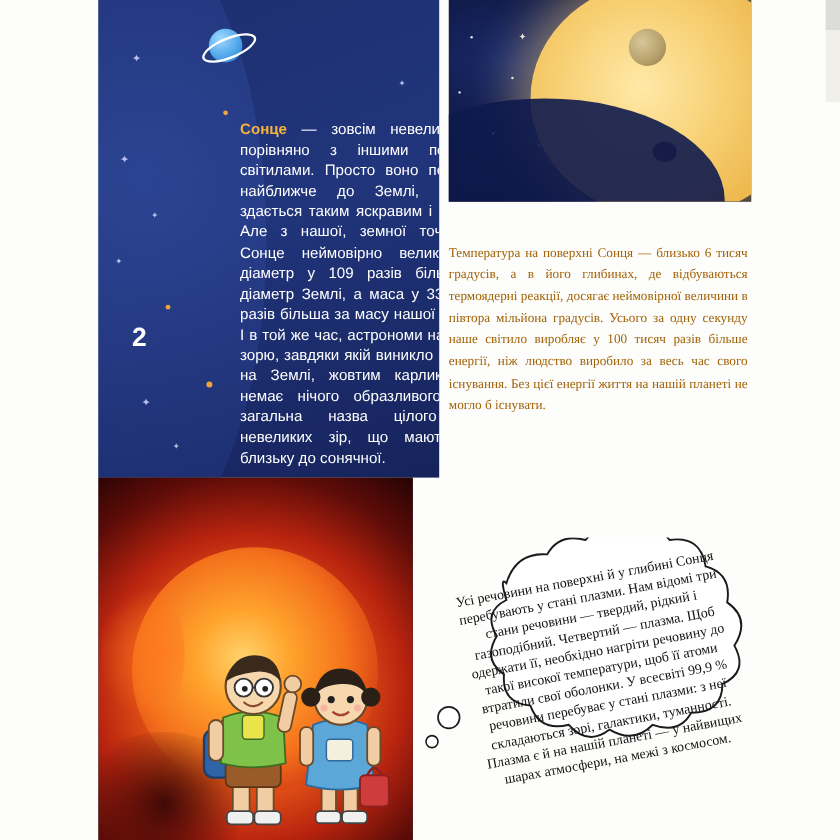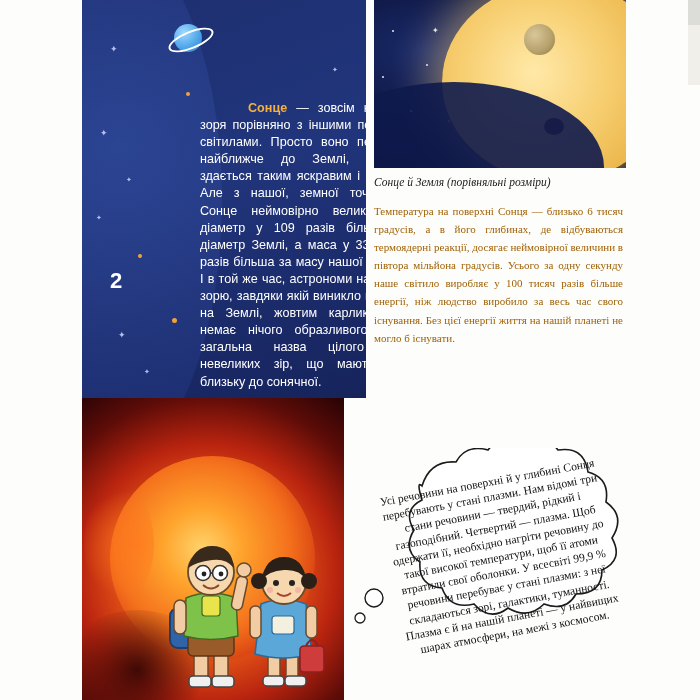--- a/index.html
+++ b/index.html
@@ -108,21 +108,20 @@
     width: 218px;
     color: #ffffff;
     font-family: "Liberation Sans", sans-serif;
     font-size: 12.6px;
     line-height: 17.1px;
     text-align: justify;
   }
   .panel-text .lead {
     color: #f4b23c;
     font-weight: bold;
-    margin-left: 48px;
   }
 
   
   .photo-sun-earth {
     position: absolute;
     left: 374px;
     top: 0px;
     width: 252px;
     height: 168px;
     overflow: hidden;
@@ -346,21 +345,20 @@
       <span style="left:74px;top:120px;"></span>
     </div>
     <div class="sparkle" style="left:120px;top:56px;">✦</div>
     <div class="sparkle" style="left:58px;top:26px;font-size:8px;">✦</div>
     <div class="sun"></div>
     <div class="sunspot"></div>
     <div class="earth"></div>
     <div class="arc"></div>
   </div>
 
-  <div class="caption">Сонце й Земля (порівняльні розміри)</div>
 
   <div class="right-text">Температура на поверхні Сонця — близько 6 тисяч градусів, а в його глибинах, де відбуваються термоядерні реакції, досягає неймовірної величини в півтора мільйона градусів. Усього за одну секунду наше світило виробляє у 100 тисяч разів більше енергії, ніж людство виробило за весь час свого існування. Без цієї енергії життя на нашій планеті не могло б існувати.</div>
 
   <div class="edge-strip a"></div>
   <div class="edge-strip b"></div>
 
   <div class="photo-sun-surface">
     <div class="bg"></div>
     <div class="core"></div>
     <div class="flare"></div>

